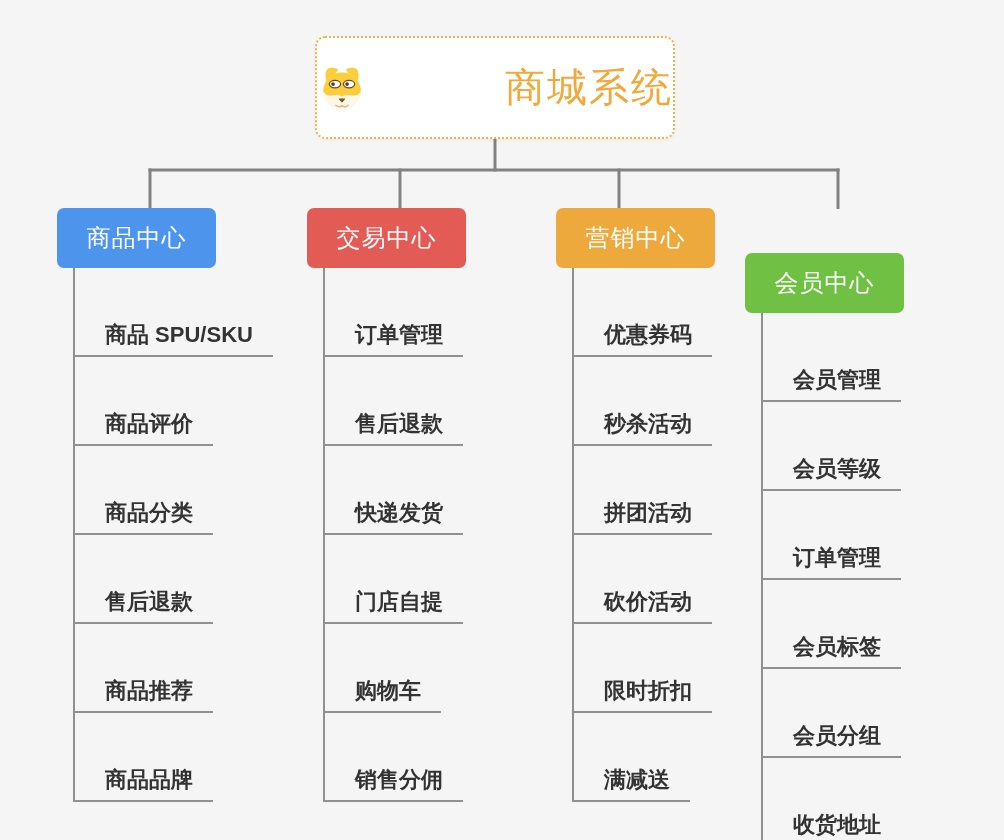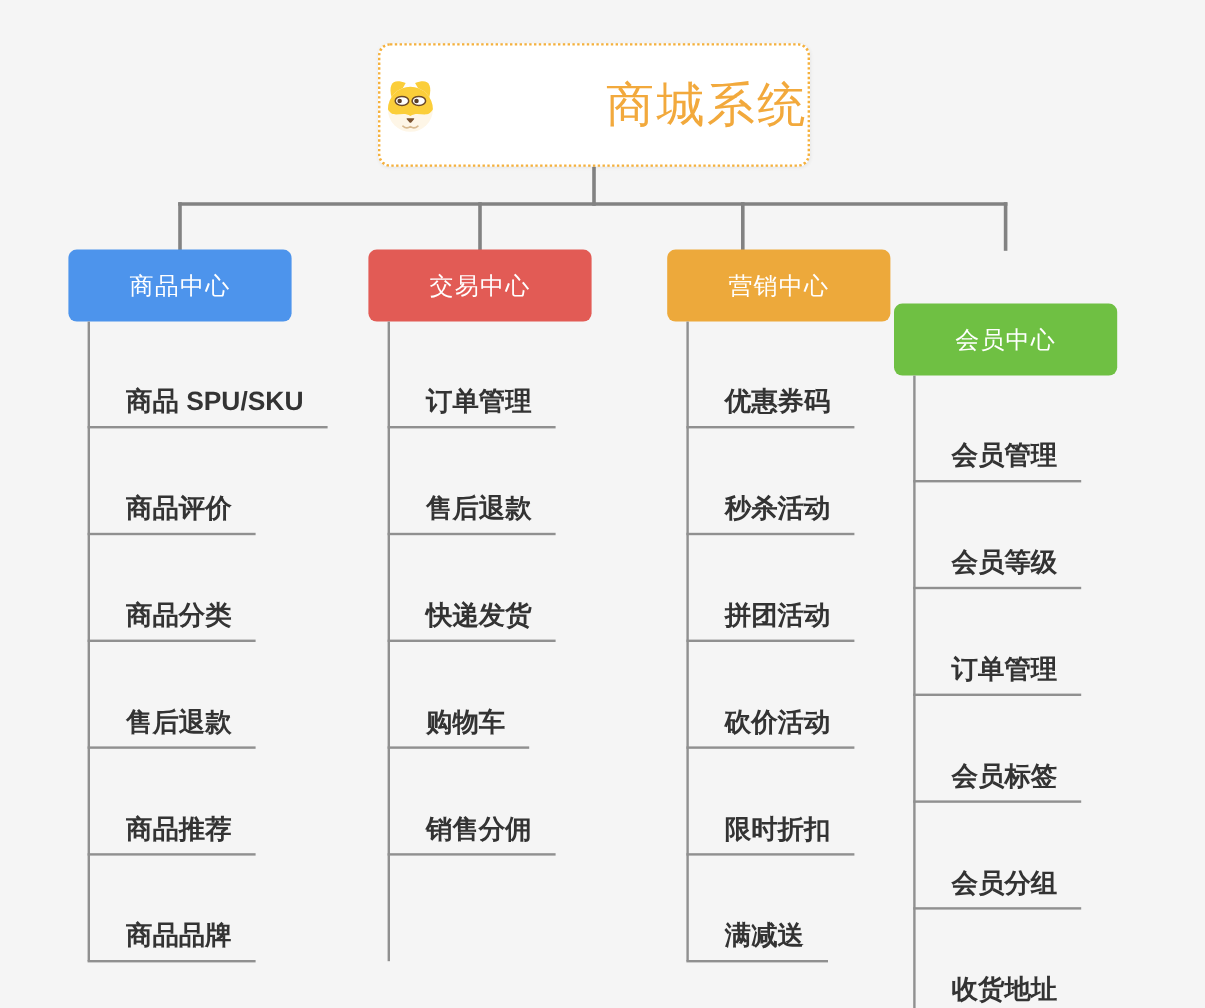--- a/index.html
+++ b/index.html
@@ -34,25 +34,25 @@
   .root-icon{width:50px;height:50px;flex:0 0 auto;}
   .root-title{
     font-size:40px;
     color:#F2A93C;
     letter-spacing:2px;
     white-space:nowrap;
   }
   
   .col{position:absolute;top:208px;width:250px;}
   .col-header{
-    width:186px;height:60px;
+    width:159px;height:60px;
     box-sizing:border-box;
     border-radius:7px;
     color:#ffffff;
-    font-size:20px;
+    font-size:24px;
     letter-spacing:1px;
     display:flex;align-items:center;justify-content:center;
     user-select:none;
     font-family:Liberation Mono, monospace;
   }
   .col-list{position:relative;}
   .trunk{
     position:absolute;
     left:16px;top:0;
     width:2px;height:533px;
@@ -124,20 +124,21 @@
     </div>
   </div>
 
   <div class="col" style="left:307px">
     <div class="col-header" style="background: rgb(226, 91, 85);">交易中心</div>
     <div class="col-list">
       <div class="trunk"></div>
       <div class="leaf">订单管理</div>
       <div class="leaf">售后退款</div>
       <div class="leaf">快递发货</div>
+      <div class="leaf">门店自提</div>
       <div class="leaf">购物车</div>
       <div class="leaf">销售分佣</div>
     </div>
   </div>
 
   <div class="col" style="left:556px">
     <div class="col-header" style="background: rgb(237, 169, 59);">营销中心</div>
     <div class="col-list">
       <div class="trunk"></div>
       <div class="leaf">优惠券码</div>

